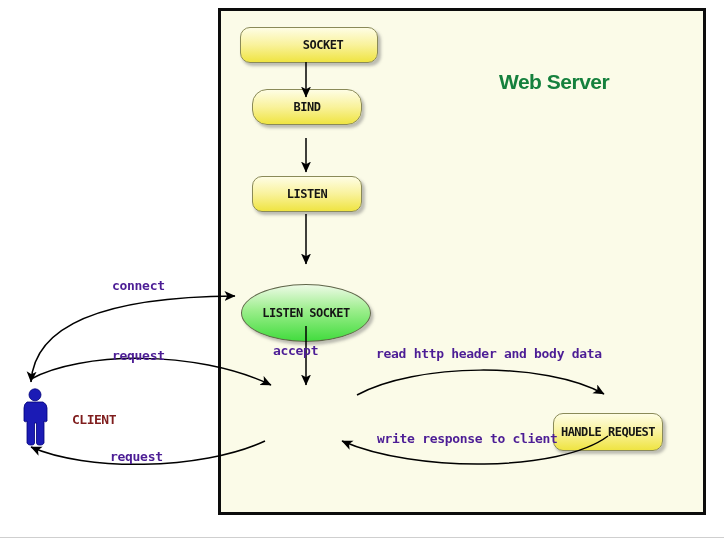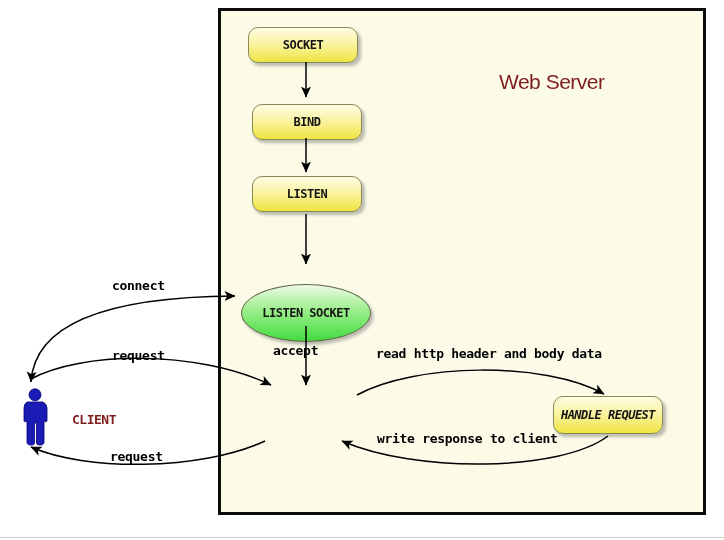--- a/index.html
+++ b/index.html
@@ -4,51 +4,51 @@
 <style>
   html,body{margin:0;padding:0;background:#fff;}
   #stage{position:relative;width:724px;height:540px;background:#ffffff;overflow:hidden;
          font-family:"DejaVu Sans Mono", monospace;}
   .bottom-edge{position:absolute;left:0;top:537px;width:724px;height:1px;background:#cfcfcf;}
 
   
   .server-box{position:absolute;left:218px;top:8px;width:482px;height:501px;
               border:3px solid #0c0c0c;background:#fbfbe8;}
   .server-title{position:absolute;left:499px;top:70px;width:140px;
-                font-family:"Liberation Sans", sans-serif;font-weight:400;
-                font-size:21px;color:#7f1d1d;letter-spacing:-0.5px;}
+                font-family:"Liberation Sans", sans-serif;font-weight:700;
+                font-size:21px;color:#15803d;letter-spacing:-0.5px;}
 
   
   svg.arrows{position:absolute;left:0;top:0;width:724px;height:540px;z-index:3;}
   svg.arrows path.edge{fill:none;stroke:#000;stroke-width:1.5px;}
 
   
   .rect-node{position:absolute;width:108px;height:34px;border:1.5px solid #8a8a58;
              border-radius:10px;z-index:2;
              background:linear-gradient(180deg,#fefde4 0%,#f9f29b 50%,#efe442 100%);
              box-shadow:2.5px 3px 3px rgba(110,110,110,0.45);
              display:flex;align-items:center;justify-content:center;}
   .ellipse-node{position:absolute;width:128px;height:56px;border:1.5px solid #60664a;
              border-radius:50%;z-index:2;
              box-shadow:2.5px 3px 3px rgba(110,110,110,0.45);
              display:flex;align-items:center;justify-content:center;}
   .ellipse-green{background:linear-gradient(180deg,#edfae6 0%,#9cee8c 45%,#42dc3e 100%);}
   .ellipse-orange{background:linear-gradient(180deg,#fdf6e0 0%,#f6ce8a 50%,#efa02c 100%);}
   .node-label{font-weight:700;font-size:12px;letter-spacing:-0.5px;color:#151515;white-space:nowrap;}
 
-  .node-socket{left:248px;top:27px;}
-  .node-bind{left:252px;top:104px;}
+  .node-socket{left:240px;top:27px;padding-left:28px;}
+  .node-bind{left:252px;top:89px;border-radius:15px;}
   .node-listen{left:252px;top:176px;}
   .node-listen-socket{left:241px;top:284px;}
   .node-client-socket{left:240px;top:389px;}
-  .node-handle-request{left:553px;top:396px;height:36px;font-style:italic;}
+  .node-handle-request{left:553px;top:413px;height:36px;}
 
   
   .edge-label{position:absolute;z-index:4;font-weight:700;font-size:13px;
-              letter-spacing:-0.3px;color:#000000;white-space:nowrap;}
+              letter-spacing:-0.3px;color:#4c1d95;white-space:nowrap;}
   .lbl-connect{left:112px;top:278px;}
   .lbl-request{left:112px;top:348px;}
   .lbl-response{left:110px;top:449px;}
   .lbl-accept{left:273px;top:343px;}
   .lbl-read{left:360px;top:346px;margin-left:16px;}
   .lbl-write{left:377px;top:431px;}
 
   
   .actor{position:absolute;left:21px;top:388px;z-index:4;}
   .actor-label{position:absolute;left:49px;top:412px;z-index:4;font-weight:700;

